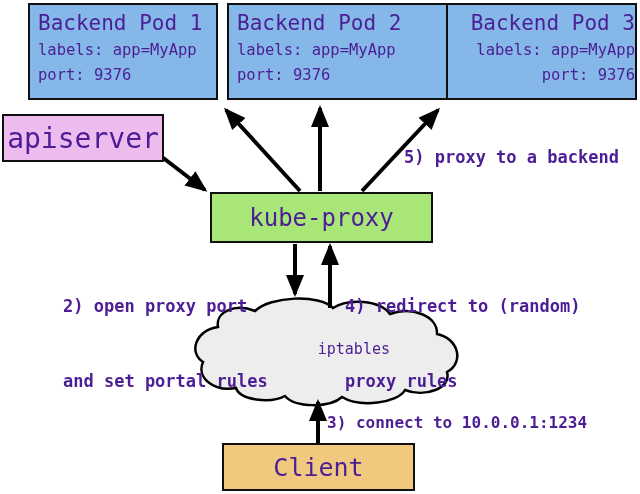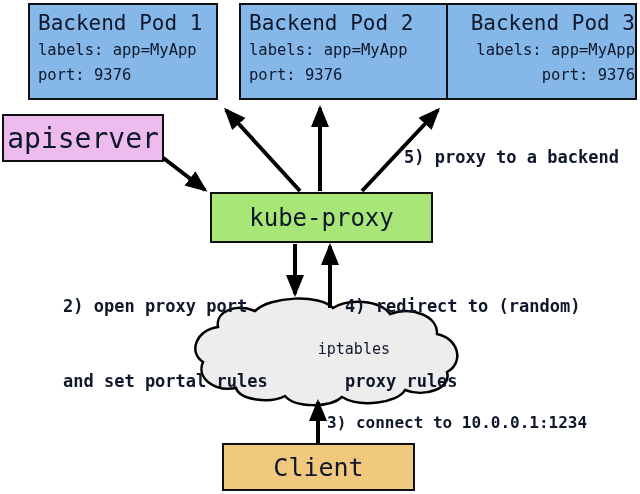--- a/index.html
+++ b/index.html
@@ -1,18 +1,18 @@
 <!DOCTYPE html>
 <html><head>
 <meta charset="utf-8">
 <style>
   html,body{margin:0;padding:0;background:#ffffff;}
   #stage{
     position:relative;width:640px;height:494px;overflow:hidden;background:#ffffff;
-    font-family:"DejaVu Sans Mono", monospace;color:#0f172a;
+    font-family:"DejaVu Sans Mono", monospace;color:#4c1d95;
   }
   #arrow-layer{position:absolute;left:0;top:0;width:640px;height:494px;z-index:1;}
   .box{
     position:absolute;box-sizing:border-box;border:2.5px solid #101010;z-index:2;
   }
   .pod{background:#85b8e8;width:190px;height:97px;top:3px;padding:3px 0 0 8px;}
   .pod-title{font-size:21px;line-height:30px;white-space:nowrap;}
   .pod-line{font-size:15.5px;line-height:25px;white-space:nowrap;}
   .pill{display:flex;align-items:center;justify-content:center;}
   #apiserver-box{left:2px;top:114px;width:162px;height:48px;background:#eebbee;font-size:28px;}
@@ -64,21 +64,21 @@
     <line x1="295" y1="244" x2="295" y2="294" stroke="#000" stroke-width="4" marker-end="url(#ah)"></line>
     <line x1="330" y1="308" x2="330" y2="246" stroke="#000" stroke-width="4" marker-end="url(#ah)"></line>
     <line x1="318" y1="443" x2="318" y2="402" stroke="#000" stroke-width="4" marker-end="url(#ah)"></line>
   </svg>
 
   <div class="box pod" style="left:28px;">
     <div class="pod-title">Backend Pod 1</div>
     <div class="pod-line">labels: app=MyApp</div>
     <div class="pod-line">port: 9376</div>
   </div>
-  <div class="box pod" style="left:239px;width:225px;">
+  <div class="box pod" style="left:227px;width:225px;">
     <div class="pod-title">Backend Pod 2</div>
     <div class="pod-line">labels: app=MyApp</div>
     <div class="pod-line">port: 9376</div>
   </div>
   <div class="box pod" style="left:446px;width:191px;text-align:right;">
     <div class="pod-title">Backend Pod 3</div>
     <div class="pod-line">labels: app=MyApp</div>
     <div class="pod-line">port: 9376</div>
   </div>
 

